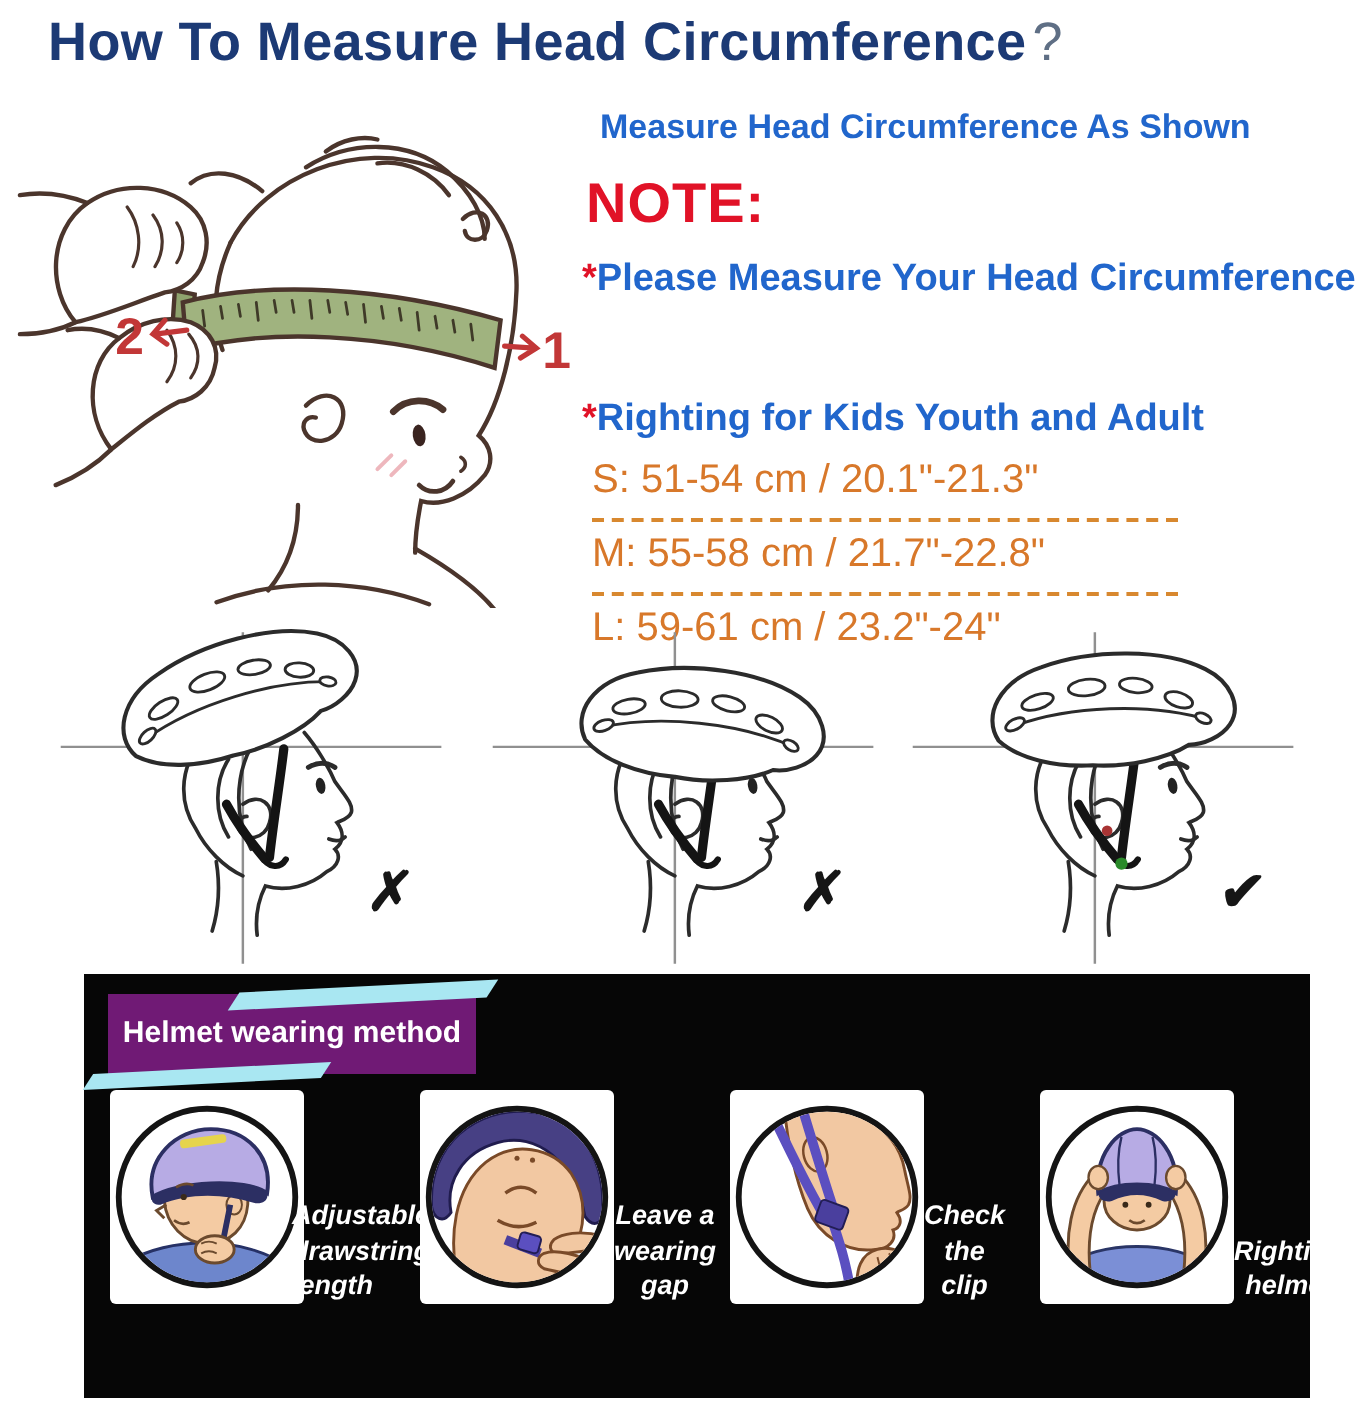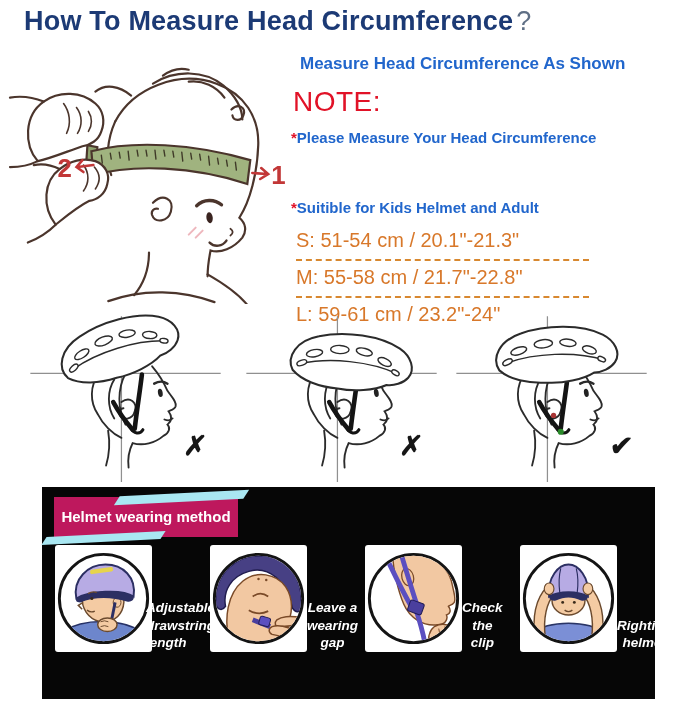--- a/index.html
+++ b/index.html
@@ -6,22 +6,22 @@
   .page{position:relative;width:679px;height:706px;background:#fff;overflow:hidden;
         font-family:"Liberation Sans",sans-serif;}
 
   
   .title{position:absolute;left:24px;top:6px;margin:0;font-size:27px;font-weight:bold;
          color:#1c3a75;letter-spacing:.2px;white-space:nowrap;text-align:right;}
   .title .qmark{color:#5f6f85;font-weight:normal;margin-left:3px;}
 
   
   .heading{position:absolute;left:300px;top:54px;font-size:17px;font-weight:bold;color:#2166cc;white-space:nowrap;}
-  .note{position:absolute;left:293px;top:86px;font-size:28px;font-weight:normal;color:#e11227;letter-spacing:.5px;}
-  .bullet{position:absolute;font-size:15px;font-weight:bold;color:#2166cc;white-space:pre;}
+  .note{position:absolute;left:293px;top:86px;font-size:28px;font-weight:bold;color:#e11227;letter-spacing:.5px;}
+  .bullet{position:absolute;font-size:19px;font-weight:bold;color:#2166cc;white-space:pre;}
   .bullet .star{color:#e11227;}
   .b1{left:291px;top:129px;}
   .b1b{left:301px;top:164px;}
   .b2{left:291px;top:199px;}
 
   .sizes{position:absolute;left:296px;top:227px;width:293px;}
   .size-row{font-size:20px;color:#d8782a;padding:2px 0 7px 0;white-space:nowrap;}
   .size-row.dashed{border-bottom:2px dashed #d8882f;margin-bottom:3px;}
 
   
@@ -30,21 +30,21 @@
   .fit-fig{position:absolute;top:310px;width:205px;height:176px;}
   .fit-fig svg{width:100%;height:100%;}
   .fit-1{left:22px;}
   .fit-2{left:238px;}
   .fit-3{left:448px;}
   .fit-mark{position:absolute;right:20px;bottom:24px;font-size:27px;font-weight:bold;color:#161616;
             transform:skewX(-6deg);}
 
   
   .method-panel{position:absolute;left:42px;top:487px;width:613px;height:212px;background:#060606;}
-  .banner{position:absolute;left:12px;top:10px;width:184px;height:40px;background:#be185d;
+  .banner{position:absolute;left:12px;top:10px;width:184px;height:40px;background:#701a75;
           color:#fff;font-weight:bold;font-size:15px;text-align:center;line-height:40px;
           white-space:nowrap;}
   .banner::before{content:"";position:absolute;top:-4px;right:-6px;width:125px;height:9px;
           background:#a9e7f2;transform:skewX(-35deg) rotate(-3deg);}
   .banner::after{content:"";position:absolute;bottom:-5px;left:-8px;width:115px;height:8px;
           background:#a9e7f2;transform:skewX(-35deg) rotate(-3deg);}
   .steps{position:absolute;left:0;top:58px;width:613px;display:flex;justify-content:space-between;
          padding:0 13px;box-sizing:border-box;}
   .step{width:122px;display:flex;flex-direction:row;align-items:flex-end;font-style:italic;}
   .card{width:121px;height:107px;background:#fff;border-radius:3px;display:flex;
@@ -132,21 +132,21 @@
       <path d="M90,112 l-16,2 m5,-7 l-6,7 7,5" stroke="#c23737" stroke-width="2.6"></path>
       <path d="M250,120 l15,1 m-6,-6 l7,6 -8,5" stroke="#c23737" stroke-width="2.6"></path>
     </g>
     <text x="54" y="124" font-size="26" font-weight="bold" fill="#c23737">2</text>
     <text x="269" y="131" font-size="26" font-weight="bold" fill="#c23737">1</text>
   </svg>
 
   <div class="heading">Measure Head Circumference As Shown</div>
   <div class="note">NOTE:</div>
   <div class="bullet b1"><span class="star">*</span><span>Please Measure Your Head Circumference</span></div>
-  <div class="bullet b2"><span class="star">*</span><span>Suitible for Kids Helmet and Adult</span></div>
+  <div class="bullet b2"><span class="star">*</span><span>Righting for Kids Youth and Adult</span></div>
 
   <div class="sizes">
     <div class="size-row dashed">S: 51-54 cm / 20.1"-21.3"</div>
     <div class="size-row dashed">M: 55-58 cm / 21.7"-22.8"</div>
     <div class="size-row">L: 59-61 cm / 23.2"-24"</div>
   </div>
 
   <div class="fit-fig fit-1">
     <svg viewBox="0 0 200 172">
       <use href="#fit-cross"></use>

